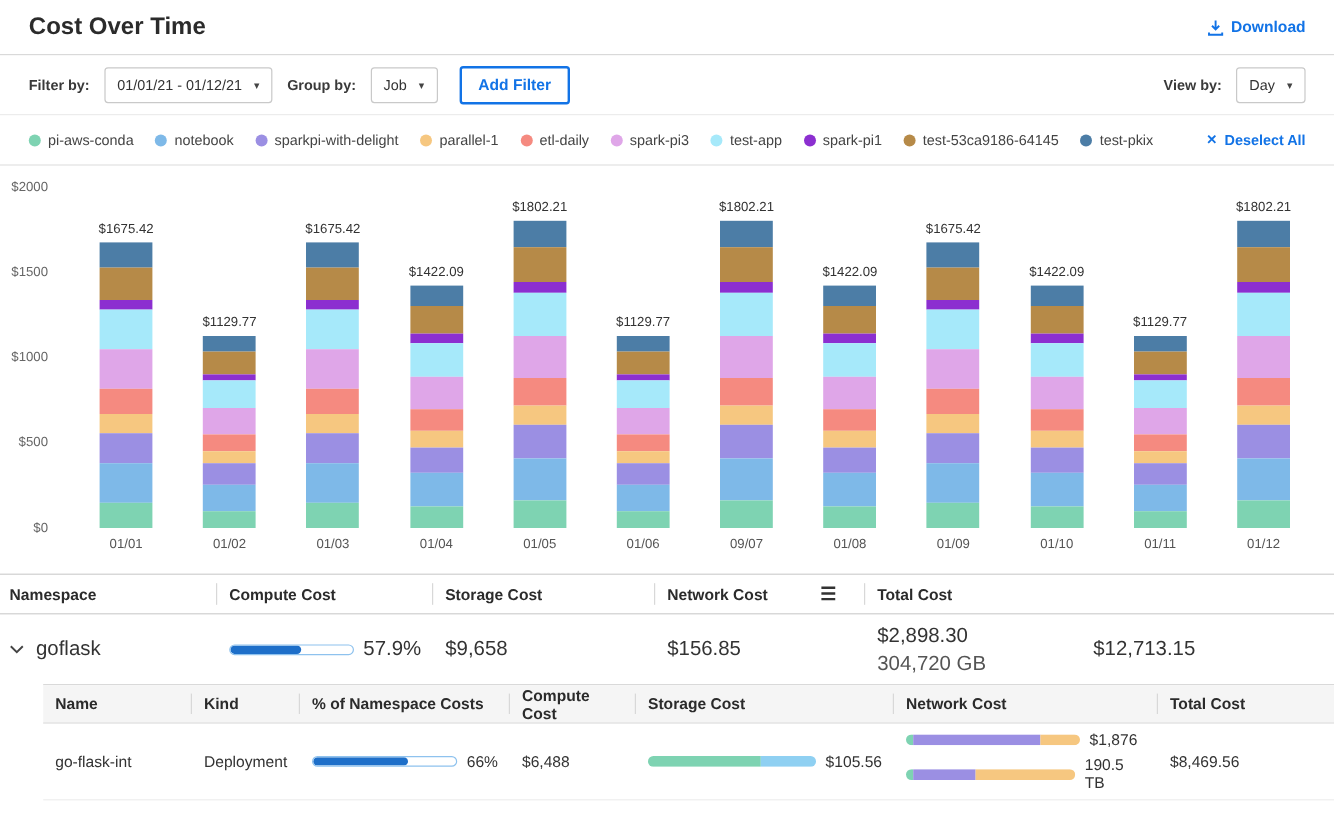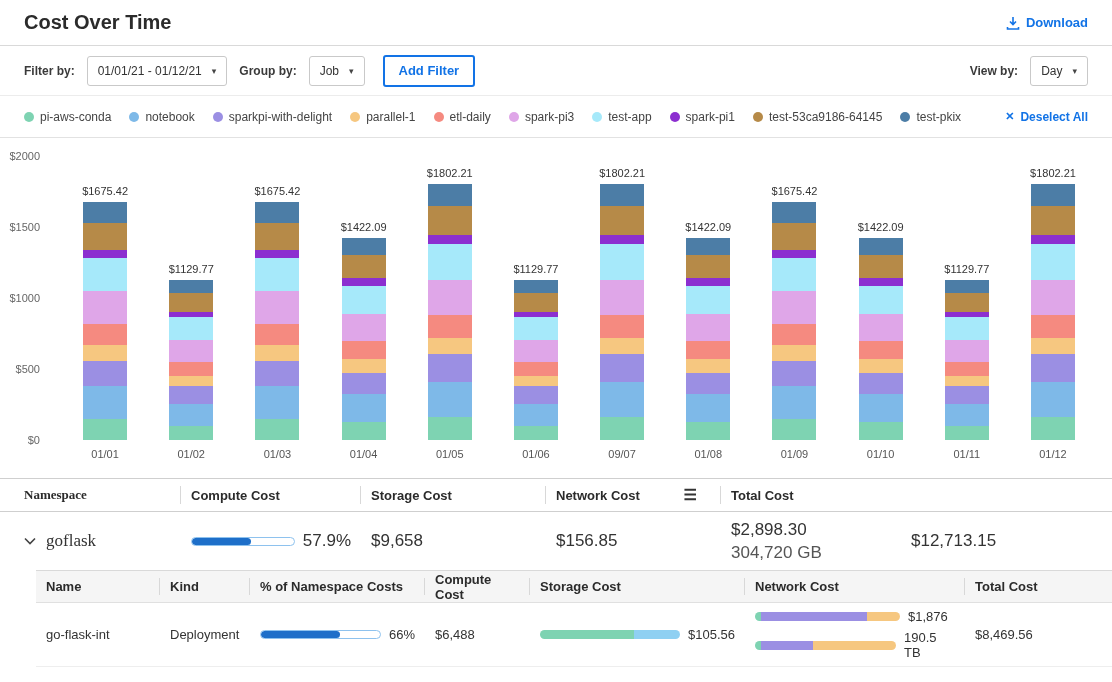--- a/index.html
+++ b/index.html
@@ -42,33 +42,33 @@
   .chart { position:relative; padding:18px 16px 0 62px; }
   .yaxis { position:absolute; left:0; top:18px; width:48px; height:284px; }
   .ytick { position:absolute; right:8px; transform:translateY(-50%); font-size:11px; color:#666; }
   .plot { position:relative; height:284px; display:flex; }
   .bar-col { flex:1; position:relative; }
   .bar-stack { position:absolute; bottom:0; left:50%; transform:translateX(-50%);
     width:44px; display:flex; flex-direction:column; }
   .bar-stack > div { min-height:1px; }
   .bar-total { position:absolute; left:50%; transform:translateX(-50%);
     font-size:11px; color:#333; white-space:nowrap; }
-  .xaxis { display:flex; height:28px; align-items:center;justify-content:center; }
+  .xaxis { display:flex; height:28px; align-items:center; }
   .xtick { flex:1; text-align:center; font-size:11px; color:#555; }
 
   
   .table { margin-top:10px; }
   .trow { display:grid; grid-template-columns:181px 180px 185px 175px 180px 1fr;
     align-items:center; }
   .thead { height:34px; border-top:1px solid #cfcfcf; border-bottom:1px solid #cfcfcf;
     font-size:13px; font-weight:bold; color:#2b2b2b; }
   .th { position:relative; height:100%; display:flex; align-items:center; padding:0 10px; }
   .th:not(.nosep)::after { content:""; position:absolute; right:0; top:7px; bottom:7px;
     width:1px; background:#d8d8d8; }
-  .th.first, .td.first { padding-left:24px;font-family:Liberation Serif, serif; }
+  .th.first, .td.first { padding-left:8px; }
   .menu-icon { margin-left:auto; margin-right:14px; font-size:15px; color:#333; cursor:pointer; }
   .body-row { min-height:58px; font-size:17px; }
   .td { padding:6px 10px; }
   .ns-cell { display:flex; align-items:center; gap:10px; cursor:pointer; }
   .chev { display:inline-flex; }
   .pct-cell { display:flex; align-items:center; gap:8px; }
   .pbar { width:120px; height:9px; border:1px solid #8ec2ee; border-radius:5px; background:#fff;
     overflow:hidden; }
   .pbar-fill { height:100%; background:#1e6fc9; border-radius:5px; }
   .sub { color:#555; margin-top:3px; }

